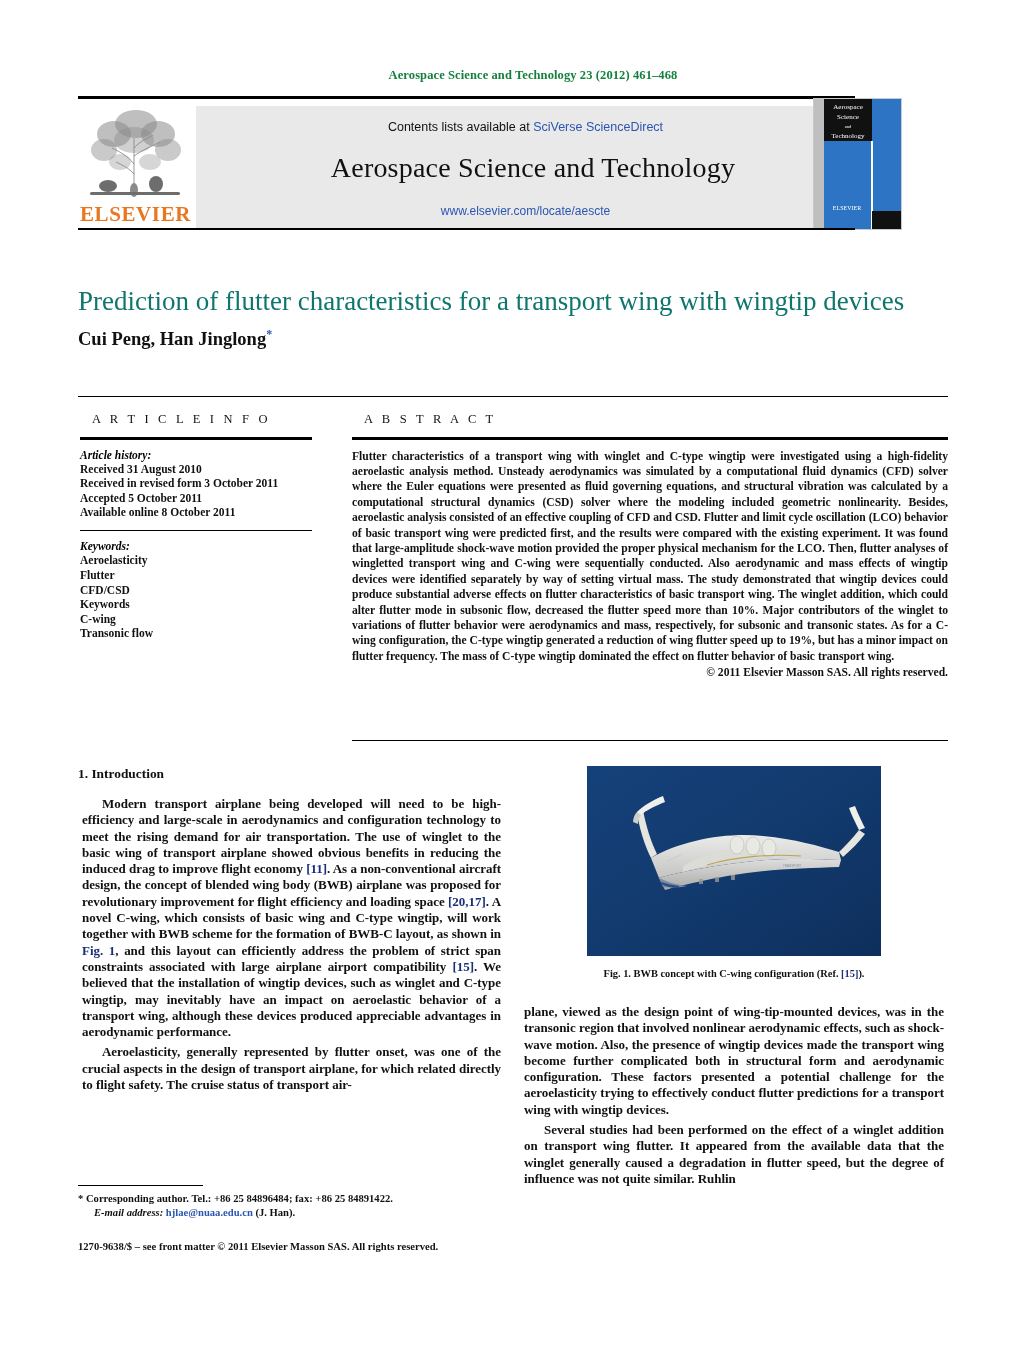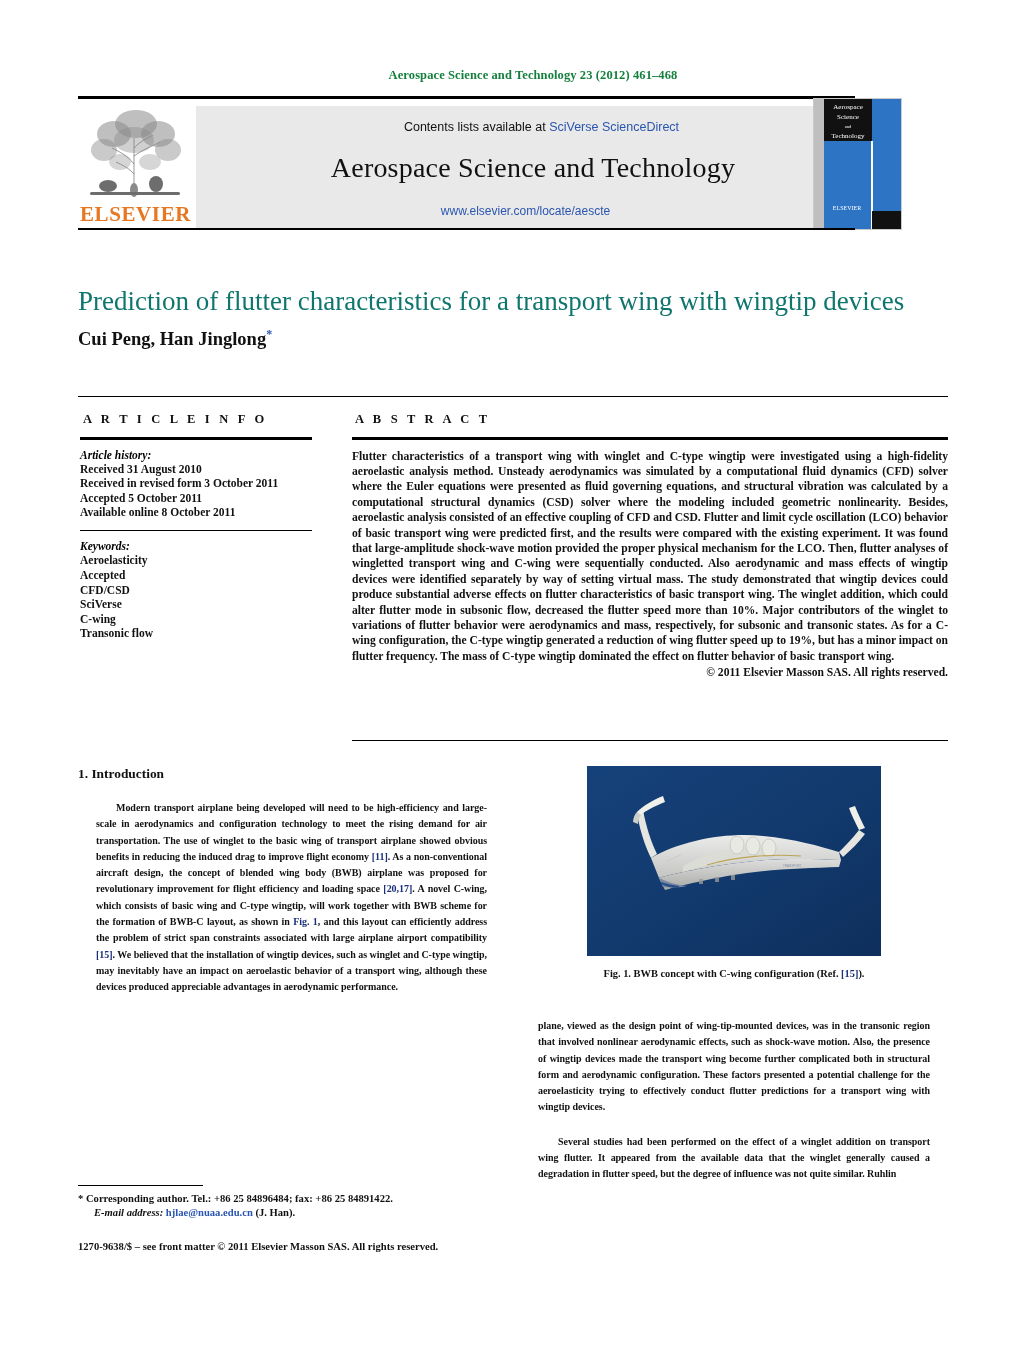--- a/index.html
+++ b/index.html
@@ -78,21 +78,21 @@
   .journal-band {
     position: absolute;
     left: 118px;
     top: 10px;
     width: 659px;
     height: 122px;
     background: #e9e9e9;
   }
   .contents-line {
     position: absolute;
-    left: 16px; top: 14px;
+    left: 0; top: 14px;
     width: 659px;
     text-align: center;
     font-family: "Liberation Sans", sans-serif;
     font-size: 12.5px;
     color: #111;
   }
   .contents-line .sd {
     color: #2a55b0;
   }
   .journal-title {
@@ -242,24 +242,24 @@
   }
   .abscol {
     position: absolute;
     left: 352px;
     top: 412px;
     width: 596px;
   }
   .sechead {
     font-family: "Liberation Serif", serif;
     font-size: 12.5px;
-    font-weight: bold;
+    font-weight: normal;
     letter-spacing: 3.2px;
     color: #111;
-    margin: 0 0 10px 3px;
+    margin: 0 0 10px 12px;
   }
   .hr-thick {
     height: 2.5px;
     background: #000;
     margin-bottom: 9px;
   }
   .hr-thin {
     height: 1.5px;
     background: #000;
     margin: 10px 0 9px 0;
@@ -319,24 +319,24 @@
     top: 766px;
     width: 428px;
   }
   .h1 {
     font-size: 13.4px;
     font-weight: bold;
     margin: 0 0 14px 0;
     color: #111;
   }
   p.body {
-    font-size: 10px;
+    font-size: 13px;
     line-height: 16.3px;
     text-align: justify;
-    margin: 18px;
+    margin: 4px;
     color: #111;
     font-weight: bold;
     letter-spacing: -.04px;
   }
   p.body + p.body { text-indent: 20px; margin-top: 0; }
   .ref { color: #1b2f78; }
 
   
   .figure {
     position: absolute;
@@ -465,38 +465,39 @@
     <div class="sechead">A R T I C L E    I N F O</div>
     <div class="hr-thick"></div>
     <div class="info-label">Article history:</div>
     <div class="info-line">Received 31 August 2010</div>
     <div class="info-line">Received in revised form 3 October 2011</div>
     <div class="info-line">Accepted 5 October 2011</div>
     <div class="info-line">Available online 8 October 2011</div>
     <div class="hr-thin"></div>
     <div class="info-label">Keywords:</div>
     <div class="kw-line">Aeroelasticity</div>
-    <div class="kw-line">Accepted</div>
+    <div class="kw-line">Flutter</div>
     <div class="kw-line">CFD/CSD</div>
-    <div class="kw-line">SciVerse</div>
+    <div class="kw-line">Keywords</div>
     <div class="kw-line">C-wing</div>
     <div class="kw-line">Transonic flow</div>
   </div>
 
   <div class="abscol">
     <div class="sechead">A B S T R A C T</div>
     <div class="hr-thick"></div>
     <div class="abstract-body">Flutter characteristics of a transport wing with winglet and C-type wingtip were investigated using a high-fidelity aeroelastic analysis method. Unsteady aerodynamics was simulated by a computational fluid dynamics (CFD) solver where the Euler equations were presented as fluid governing equations, and structural vibration was calculated by a computational structural dynamics (CSD) solver where the modeling included geometric nonlinearity. Besides, aeroelastic analysis consisted of an effective coupling of CFD and CSD. Flutter and limit cycle oscillation (LCO) behavior of basic transport wing were predicted first, and the results were compared with the existing experiment. It was found that large-amplitude shock-wave motion provided the proper physical mechanism for the LCO. Then, flutter analyses of wingletted transport wing and C-wing were sequentially conducted. Also aerodynamic and mass effects of wingtip devices were identified separately by way of setting virtual mass. The study demonstrated that wingtip devices could produce substantial adverse effects on flutter characteristics of basic transport wing. The winglet addition, which could alter flutter mode in subsonic flow, decreased the flutter speed more than 10%. Major contributors of the winglet to variations of flutter behavior were aerodynamics and mass, respectively, for subsonic and transonic states. As for a C-wing configuration, the C-type wingtip generated a reduction of wing flutter speed up to 19%, but has a minor impact on flutter frequency. The mass of C-type wingtip dominated the effect on flutter behavior of basic transport wing.</div>
     <div class="copyright">© 2011 Elsevier Masson SAS. All rights reserved.</div>
   </div>
   <div class="abs-bottom-rule"></div>
 
   <div class="colL">
     <div class="h1">1. Introduction</div>
     <p class="body" style="text-indent:20px"><span>Modern transport airplane being developed will need to be high-efficiency and large-scale in aerodynamics and configuration technology to meet the rising demand for air transportation. The use of winglet to the basic wing of transport airplane showed obvious benefits in reducing the induced drag to improve flight economy </span><span class="ref">[11]</span><span>. As a non-conventional aircraft design, the concept of blended wing body (BWB) airplane was proposed for revolutionary improvement for flight efficiency and loading space </span><span class="ref">[20,17]</span><span>. A novel C-wing, which consists of basic wing and C-type wingtip, will work together with BWB scheme for the formation of BWB-C layout, as shown in </span><span class="ref">Fig. 1</span><span>, and this layout can efficiently address the problem of strict span constraints associated with large airplane airport compatibility </span><span class="ref">[15]</span><span>. We believed that the installation of wingtip devices, such as winglet and C-type wingtip, may inevitably have an impact on aeroelastic behavior of a transport wing, although these devices produced appreciable advantages in aerodynamic performance.</span></p>
+    <p class="body">Aeroelasticity, generally represented by flutter onset, was one of the crucial aspects in the design of transport airplane, for which related directly to flight safety. The cruise status of transport air-</p>
   </div>
 
   <div class="figure">
     <svg width="294" height="190" viewBox="0 0 294 190" xmlns="http://www.w3.org/2000/svg">
       <defs>
         <linearGradient id="bg" x1="0" y1="0" x2="1" y2="1">
           <stop offset="0%" stop-color="#15417a"></stop>
           <stop offset="50%" stop-color="#123a6e"></stop>
           <stop offset="100%" stop-color="#0e2f5c"></stop>
         </linearGradient>

